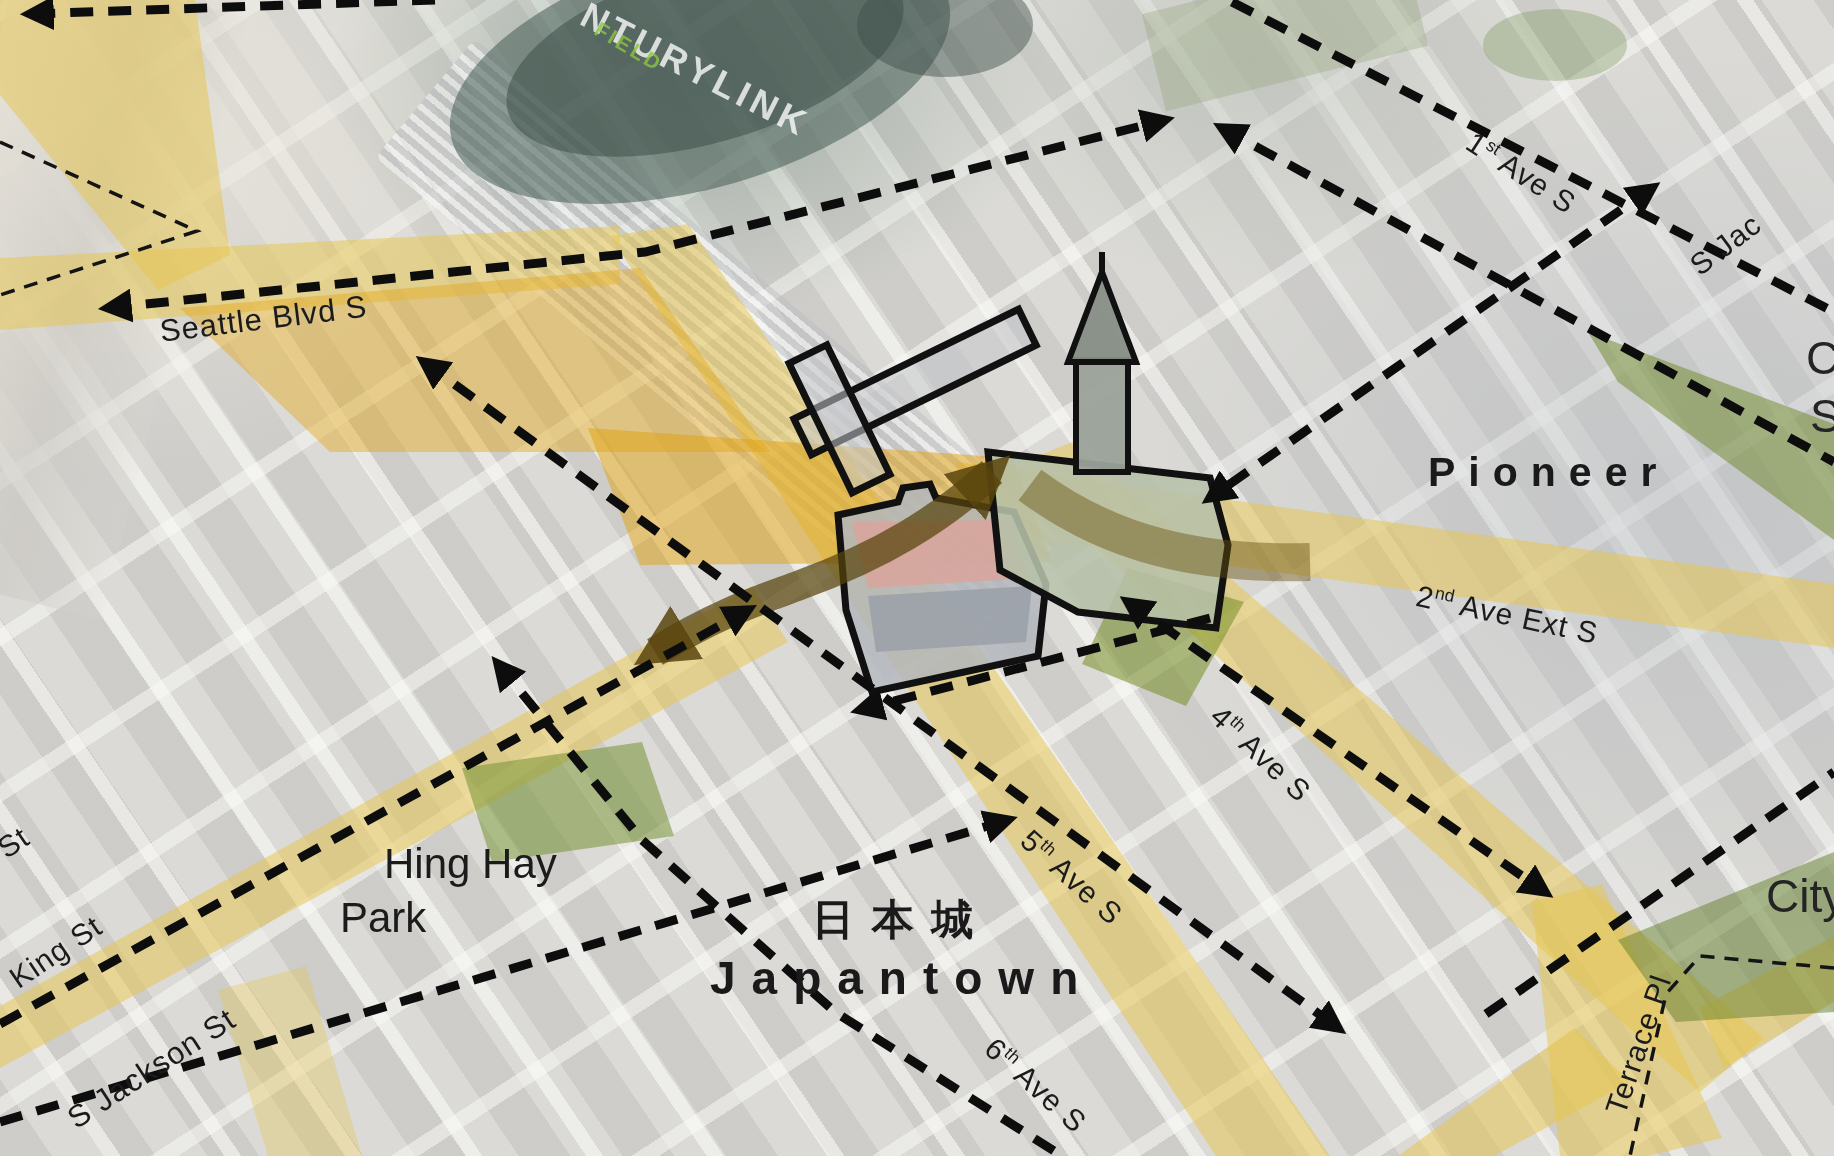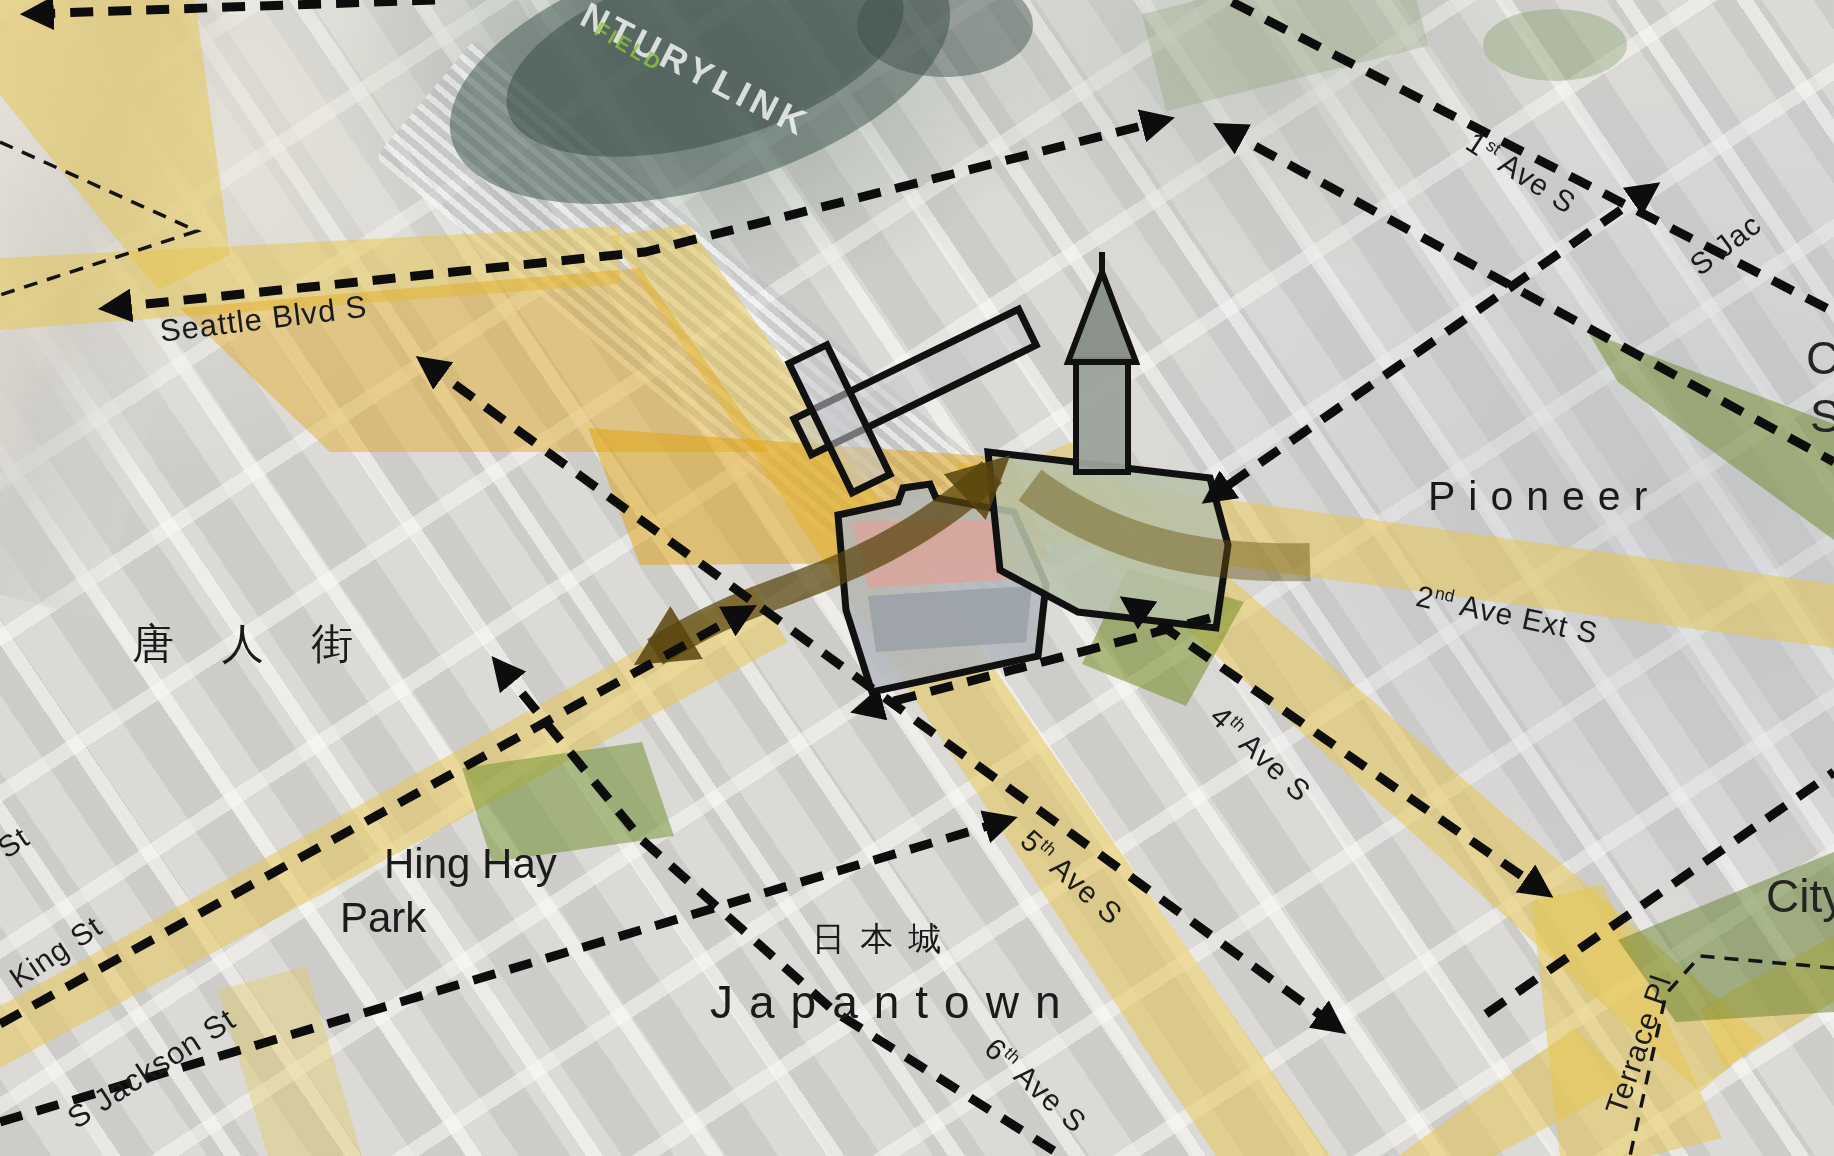--- a/index.html
+++ b/index.html
@@ -26,21 +26,21 @@
     position:absolute;left:-60px;top:-20px;width:240px;height:620px;
     transform:rotate(14deg);opacity:.8;
     background:linear-gradient(90deg, rgba(228,224,216,0.9), rgba(206,203,197,0.85) 55%, rgba(228,224,216,0.15));
   }
   svg.overlay{position:absolute;left:0;top:0;}
   .lbl{
     position:absolute;white-space:nowrap;color:#1b1b1b;
     transform-origin:0 0;line-height:1.06;
   }
   .street{font-size:30px;letter-spacing:1px;}
-  .nb{font-weight:normal;color:#1a1a1a;margin-top:24px;}
+  .nb{font-weight:bold;color:#1a1a1a;}
   .sup{font-size:58%;vertical-align:super;letter-spacing:0;}
   .gray{color:#9b9b9b;}
   .stadium-txt{font-weight:bold;}
 </style>
 </head>
 <body>
 
 <div class="stage">
 
   <div class="photo-layer">
@@ -150,24 +150,23 @@
     <span>5</span><span class="sup">th</span><span> Ave S</span>
   </div>
   <div class="lbl street" style="left:1000px;top:1032px;transform:rotate(42deg);">
     <span>6</span><span class="sup">th</span><span> Ave S</span>
   </div>
   <div class="lbl street" style="left:-8px;top:838px;transform:rotate(-34deg);">St</div>
   <div class="lbl street" style="left:4px;top:968px;transform:rotate(-34deg);">King St</div>
   <div class="lbl street" style="left:62px;top:1108px;font-size:31px;transform:rotate(-33deg);">S Jackson St</div>
   <div class="lbl street" style="left:1600px;top:1108px;transform:rotate(-71deg);">Terrace Pl</div>
 
-  <div class="lbl nb" style="left:132px;top:598px;font-size:42px;letter-spacing:18px;">唐 人 街</div>
   <div class="lbl" style="left:338px;top:842px;font-size:42px;margin-left:46px;">Hing Hay</div>
   <div class="lbl" style="left:340px;top:896px;font-size:42px;text-align:right;">Park</div>
-  <div class="lbl nb" style="left:812px;top:898px;font-size:33px;letter-spacing:3px;">日 本 城</div>
+  <div class="lbl nb" style="left:812px;top:898px;font-size:42px;letter-spacing:3px;">日 本 城</div>
   <div class="lbl nb" style="left:710px;top:954px;font-size:46px;letter-spacing:16px;">Japantown</div>
   <div class="lbl nb" style="left:1428px;top:446px;font-size:41px;letter-spacing:13px;line-height:1.3;">
     <div>Pioneer</div>
   </div>
 
   <div class="lbl" style="left:1806px;top:334px;font-size:46px;color:#242424;">C</div>
   <div class="lbl" style="left:1810px;top:392px;font-size:46px;color:#242424;">S</div>
   <div class="lbl" style="left:1766px;top:872px;font-size:46px;color:#242424;">City</div>
 
 </div>

